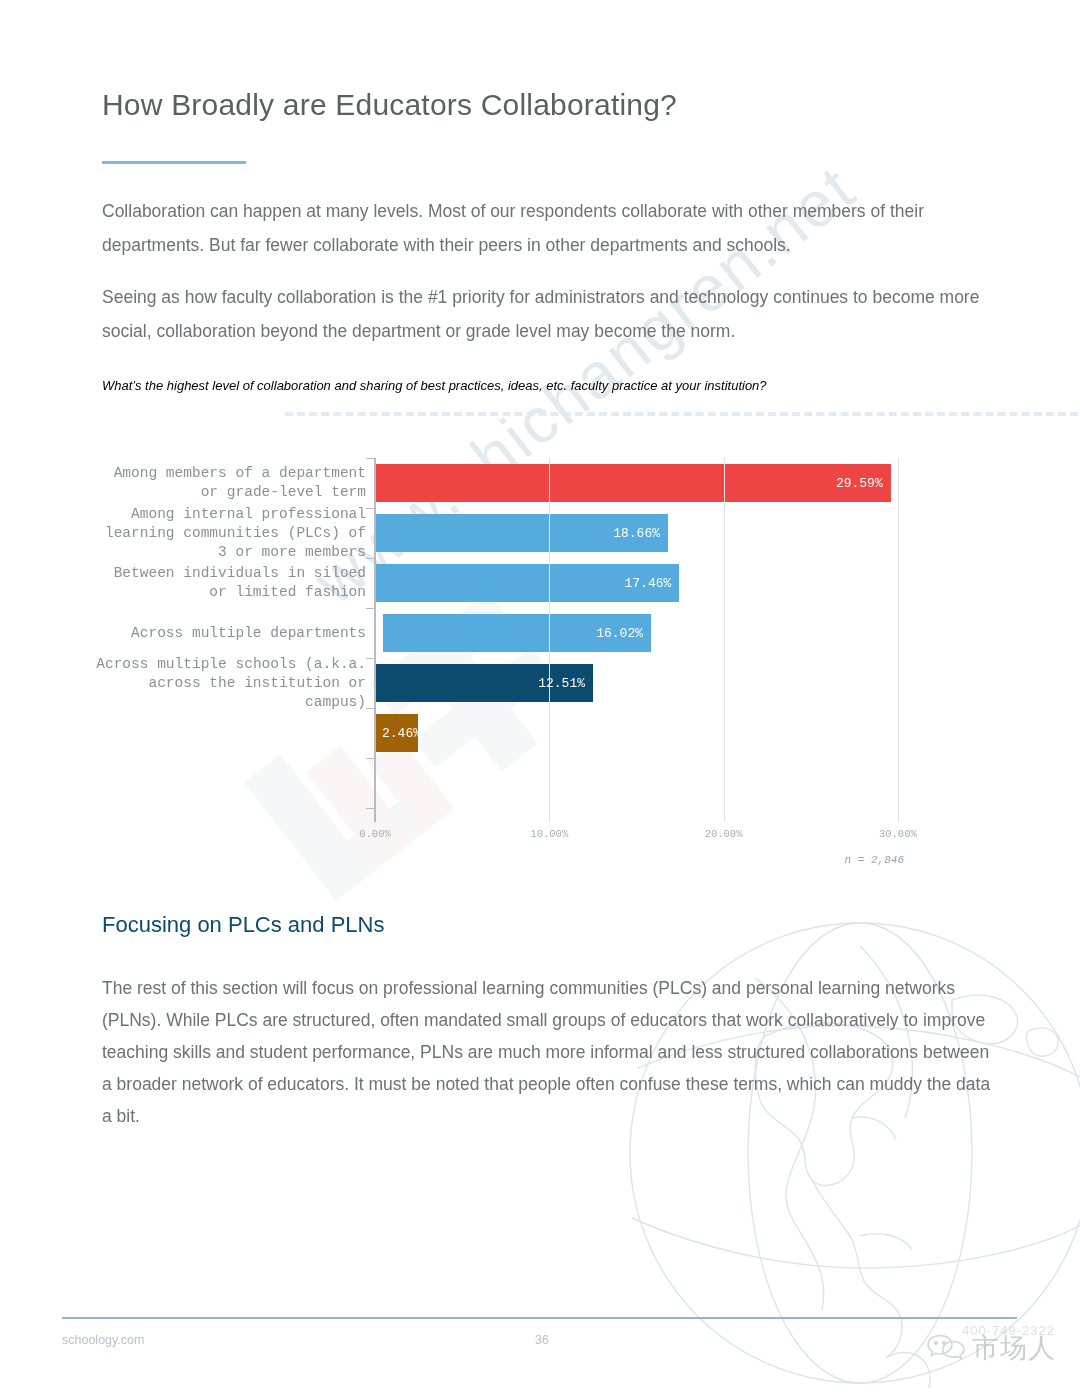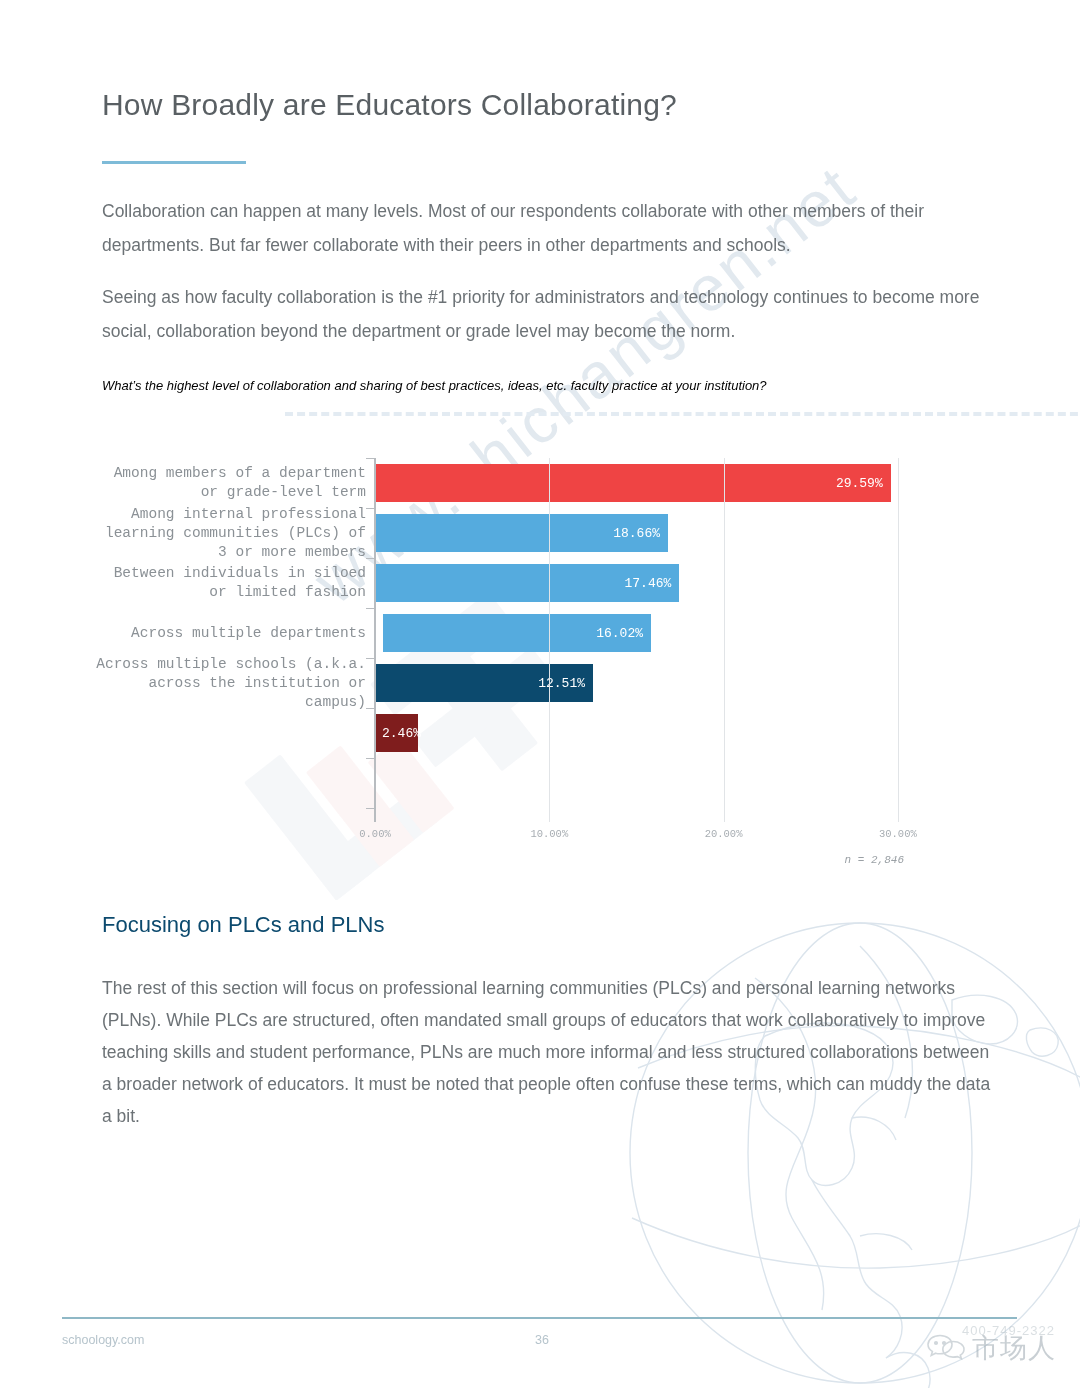--- a/index.html
+++ b/index.html
@@ -382,21 +382,21 @@
           <div class="row">
             <div class="cat-label">Across multiple schools (a.k.a. across the institution or campus)</div>
             <div class="bar-track">
               <div class="bar" style="width: 218.031px; background: #0c4a6e;">
                 <span class="bar-value">12.51%</span>
               </div>
             </div>
           </div>
           <div class="row">
             <div class="bar-track">
-              <div class="bar" style="width: 42.8743px; background: #7f1d1d;">
+              <div class="bar" style="width: 42.8743px; background: #a16207;">
                 <span class="bar-value outside-left">2.46%</span>
               </div>
             </div>
           </div>
         </div>
       <div id="gridlines">
           <div class="gridline" style="left: 455.286px;"></div>
           <div class="gridline" style="left: 629.571px;"></div>
           <div class="gridline" style="left: 803.857px;"></div>
         </div>

